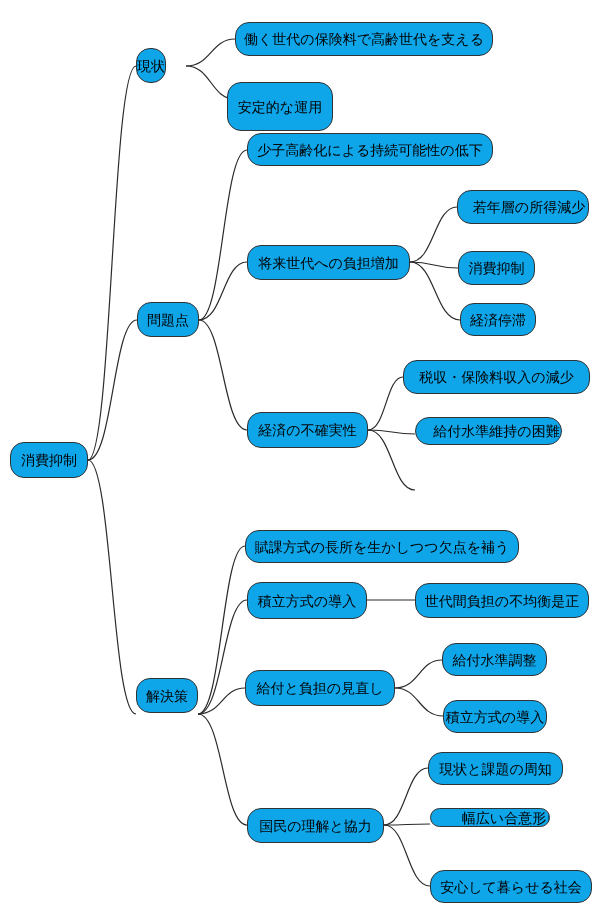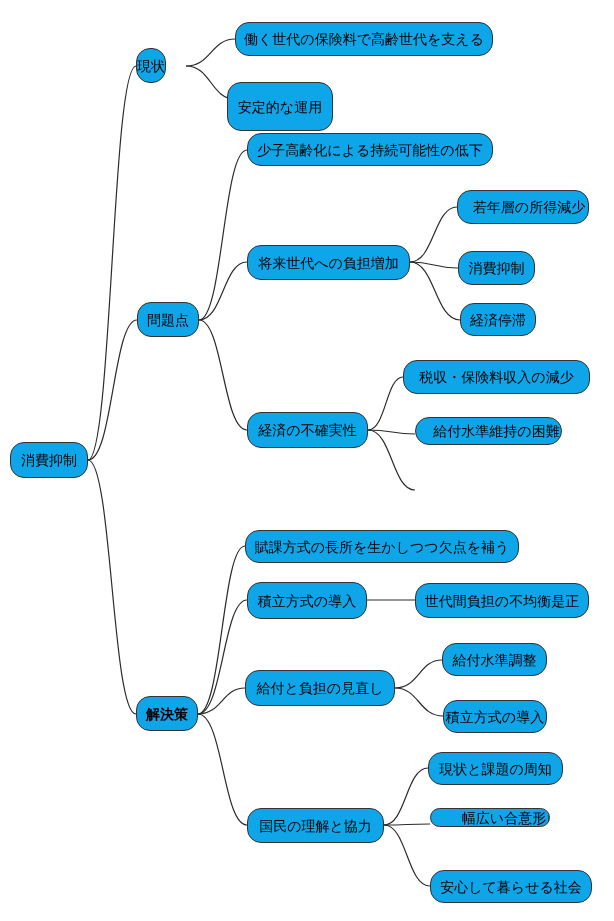--- a/index.html
+++ b/index.html
@@ -95,21 +95,21 @@
 
   <div class="node" style="left:460px; top:303px; width:76px; height:33px;">経済停滞</div>
 
   <div class="node" style="left:247px; top:412px; width:121px; height:36px;">経済の不確実性</div>
 
   <div class="node" style="left:403px; top:360px; width:187px; height:34px;">税収・保険料収入の減少</div>
 
   <div class="node" style="left:415px; top:417px; width:147px; height:28px;padding-left:16px;">給付水準維持の困難</div>
 
 
-  <div class="node" style="left:136px; top:696px; width:62px; height:35px;font-weight:bold;">解決策</div>
+  <div class="node" style="left:136px; top:678px; width:62px; height:35px;">解決策</div>
 
   <div class="node" style="left:245px; top:530px; width:274px; height:33px;">賦課方式の長所を生かしつつ欠点を補う</div>
 
   <div class="node" style="left:247px; top:582px; width:120px; height:37px;">積立方式の導入</div>
 
   <div class="node" style="left:415px; top:583px; width:174px; height:35px;">世代間負担の不均衡是正</div>
 
   <div class="node" style="left:245px; top:670px; width:150px; height:36px;">給付と負担の見直し</div>
 
   <div class="node" style="left:442px; top:643px; width:105px; height:33px;">給付水準調整</div>

